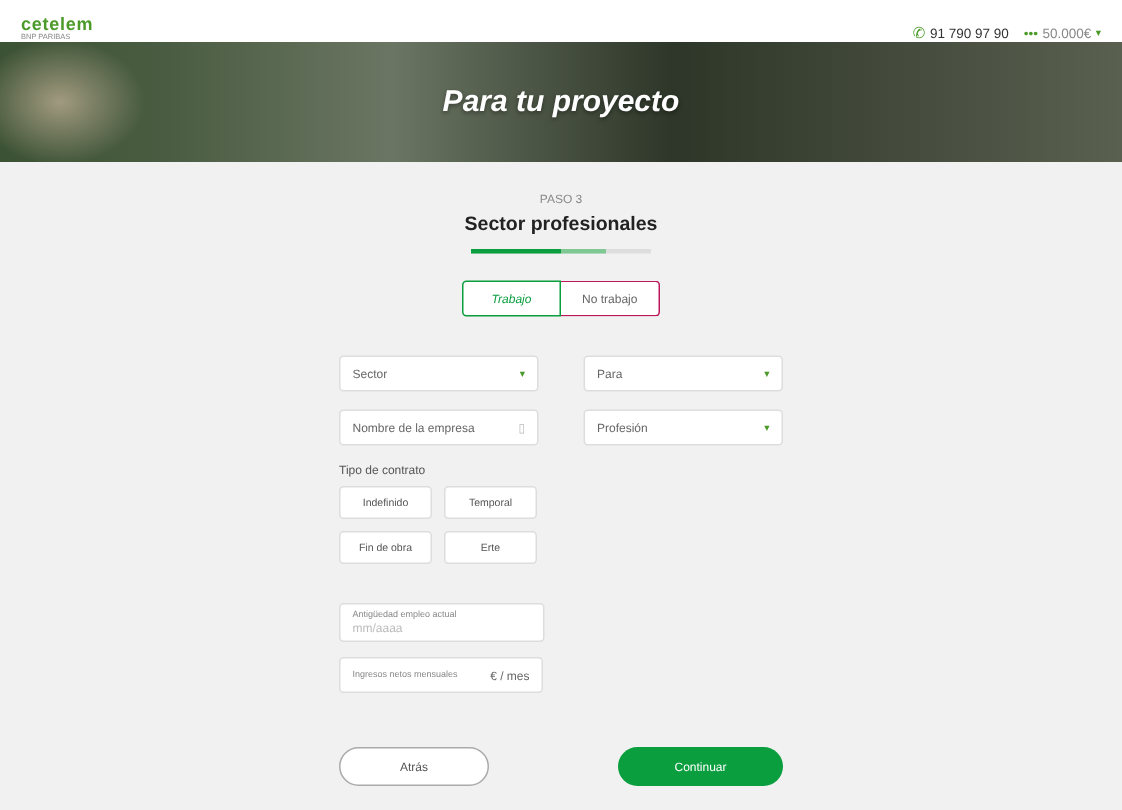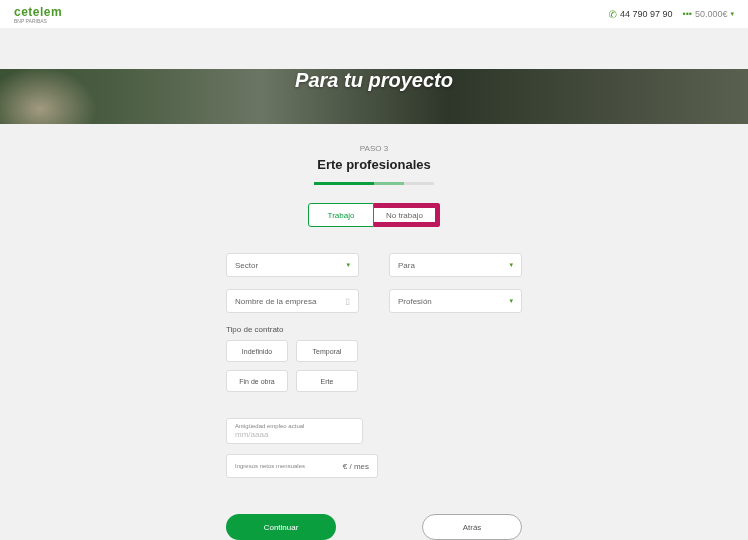--- a/index.html
+++ b/index.html
@@ -2,42 +2,42 @@
 <html><head>
 <meta charset="utf-8">
 <style>
   * { box-sizing: border-box; margin: 0; padding: 0; }
   body { font-family: Arial, Helvetica, sans-serif; background: #f1f1f1; color: #333; width: 748px; }
   
   .header {
     background: #fff;
     height: 28px;
     display: flex;
-    align-items: center;
+    align-items: flex-end;
     justify-content: space-between;
     padding: 0 14px;
     font-size: 9px;
   }
   .logo { color: #4c9a2a; font-weight: bold; font-size: 12px; letter-spacing: 0.5px; }
   .logo-sub { color: #888; font-size: 5px; display: block; margin-top: -1px; }
   .header-right { display: flex; align-items: center; gap: 10px; }
   .phone { color: #333; display: flex; align-items: center; gap: 3px; }
   .phone-icon { color: #4c9a2a; font-size: 10px; }
   .amount { color: #888; display: flex; align-items: center; gap: 3px; }
   .amount-dots { color: #4c9a2a; font-size: 9px; }
   .amount-chevron { color: #4c9a2a; font-size: 7px; }
 
   .hero {
-    height: 55px;
+    height: 80px;
     background: linear-gradient(90deg, #3c5234 0%, #4a5d42 15%, #6b7563 35%, #2d3628 60%, #5a6050 100%);
     position: relative;
     display: flex;
+    align-items: center;
     justify-content: center;
     overflow: hidden;
-    margin-top: 41px;
   }
   .hero::before {
     content: "";
     position: absolute;
     left: 0; top: 0;
     width: 120px; height: 100%;
     background: radial-gradient(ellipse 80px 60px at 40px 40px, rgba(226,200,175,0.6), transparent 70%);
   }
   .hero-title {
     color: #fff;
@@ -54,23 +54,23 @@
   .progress-wrap { width: 120px; height: 3px; background: #ddd; margin: 0 auto 18px; display: flex; }
   .progress-seg { flex: 1; }
   .progress-seg.active { background: #0a9e3f; }
   .progress-seg.mid { background: #7fc894; }
 
   .tabs { display: flex; justify-content: center; gap: 0; margin-bottom: 26px; }
   .tab {
     width: 66px; height: 24px;
     display: flex; align-items: center; justify-content: center;
     font-size: 8px; color: #666; background: #fff;
-    border: 5px solid #be185d; cursor: pointer;
-  }
-  .tab:first-child { border-radius: 3px 0 0 3px; }
+    border: 1px solid #be185d; cursor: pointer;
+  }
+  .tab:first-child { border-radius: 3px 0 0 3px; font-style: italic; }
   .tab:last-child { border-radius: 0 3px 3px 0; border-left: none; }
   .tab.active { border: 1px solid #0a9e3f; color: #0a9e3f; font-weight: 500; }
 
   .form { width: 296px; margin: 0 auto; }
   .row { display: flex; gap: 30px; margin-bottom: 12px; }
   .field {
     flex: 1;
     background: #fff;
     border: 1px solid #ddd;
     border-radius: 3px;
@@ -96,21 +96,21 @@
 
   .stacked-field {
     background: #fff; border: 1px solid #ddd; border-radius: 3px;
     width: 137px; padding: 4px 8px; margin-bottom: 10px;
   }
   .stacked-field .sf-label { font-size: 6px; color: #888; }
   .stacked-field .sf-value { font-size: 8px; color: #bbb; margin-top: 1px; }
 
   .inline-field {
     background: #fff; border: 1px solid #ddd; border-radius: 3px;
-    width: 152px; height: 24px; padding: 0 8px;
+    width: 136px; height: 24px; padding: 0 8px;
     display: flex; align-items: center; justify-content: space-between;
     font-size: 6px; color: #888; margin-bottom: 10px;
   }
   .inline-field .unit { font-size: 8px; color: #666; }
 
   .actions { display: flex; justify-content: space-between; margin-top: 36px; }
   .btn {
     width: 100px; height: 26px; border-radius: 13px;
     display: flex; align-items: center; justify-content: center;
     font-size: 8px; cursor: pointer;
@@ -122,37 +122,37 @@
 <body>
 
 <div class="header">
   <div>
     <span class="logo">cetelem</span>
     <span class="logo-sub">BNP PARIBAS</span>
   </div>
   <div class="header-right">
     <div class="phone">
       <span class="phone-icon">✆</span>
-      <span>44 790 97 90</span>
+      <span>91 790 97 90</span>
     </div>
     <div class="amount">
       <span class="amount-dots">•••</span>
       <span>50.000€</span>
       <span class="amount-chevron">▾</span>
     </div>
   </div>
 </div>
 
 <div class="hero">
   <div class="hero-title">Para tu proyecto</div>
 </div>
 
 <div class="content">
   <div class="step-label">PASO 3</div>
-  <div class="step-title">Erte profesionales</div>
+  <div class="step-title">Sector profesionales</div>
   <div class="progress-wrap">
     <div class="progress-seg active"></div>
     <div class="progress-seg active"></div>
     <div class="progress-seg mid"></div>
     <div class="progress-seg"></div>
   </div>
 
   <div class="tabs">
     <div class="tab active">Trabajo</div>
     <div class="tab">No trabajo</div>
@@ -197,17 +197,17 @@
       <div class="sf-label">Antigüedad empleo actual</div>
       <div class="sf-value">mm/aaaa</div>
     </div>
 
     <div class="inline-field">
       <span>Ingresos netos mensuales</span>
       <span class="unit">€ / mes</span>
     </div>
 
     <div class="actions">
+      <div class="btn btn-back">Atrás</div>
       <div class="btn btn-continue">Continuar</div>
-      <div class="btn btn-back">Atrás</div>
     </div>
   </div>
 </div>
 
 </body></html>

